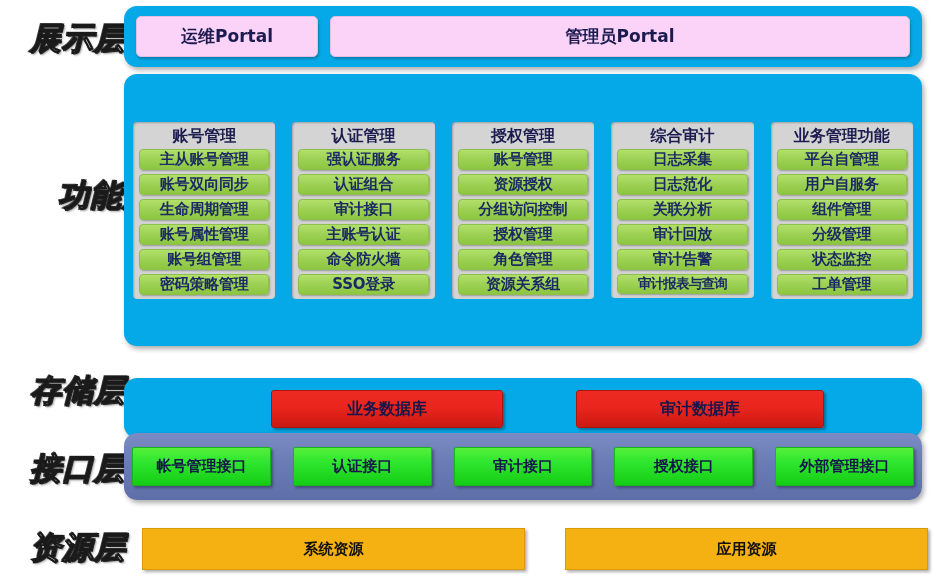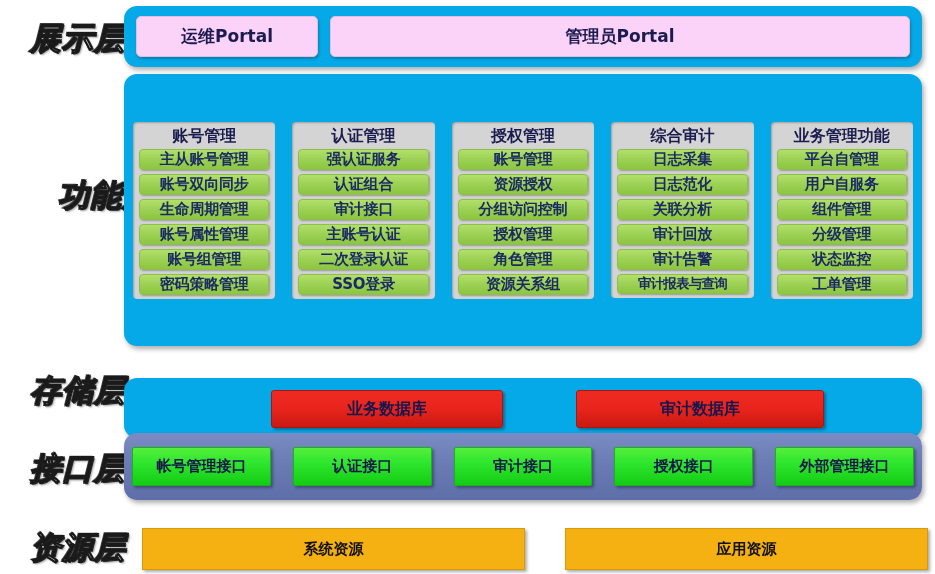--- a/index.html
+++ b/index.html
@@ -229,21 +229,21 @@
       <div class="func-item">账号组管理</div>
       <div class="func-item">密码策略管理</div>
     </div>
 
     <div class="func-col">
       <div class="func-col-title">认证管理</div>
       <div class="func-item">强认证服务</div>
       <div class="func-item">认证组合</div>
       <div class="func-item">审计接口</div>
       <div class="func-item">主账号认证</div>
-      <div class="func-item">二次登录认证</div>
+      <div class="func-item">命令防火墙</div>
       <div class="func-item">SSO登录</div>
     </div>
 
     <div class="func-col">
       <div class="func-col-title">授权管理</div>
       <div class="func-item">账号管理</div>
       <div class="func-item">资源授权</div>
       <div class="func-item">分组访问控制</div>
       <div class="func-item">授权管理</div>
       <div class="func-item">角色管理</div>

